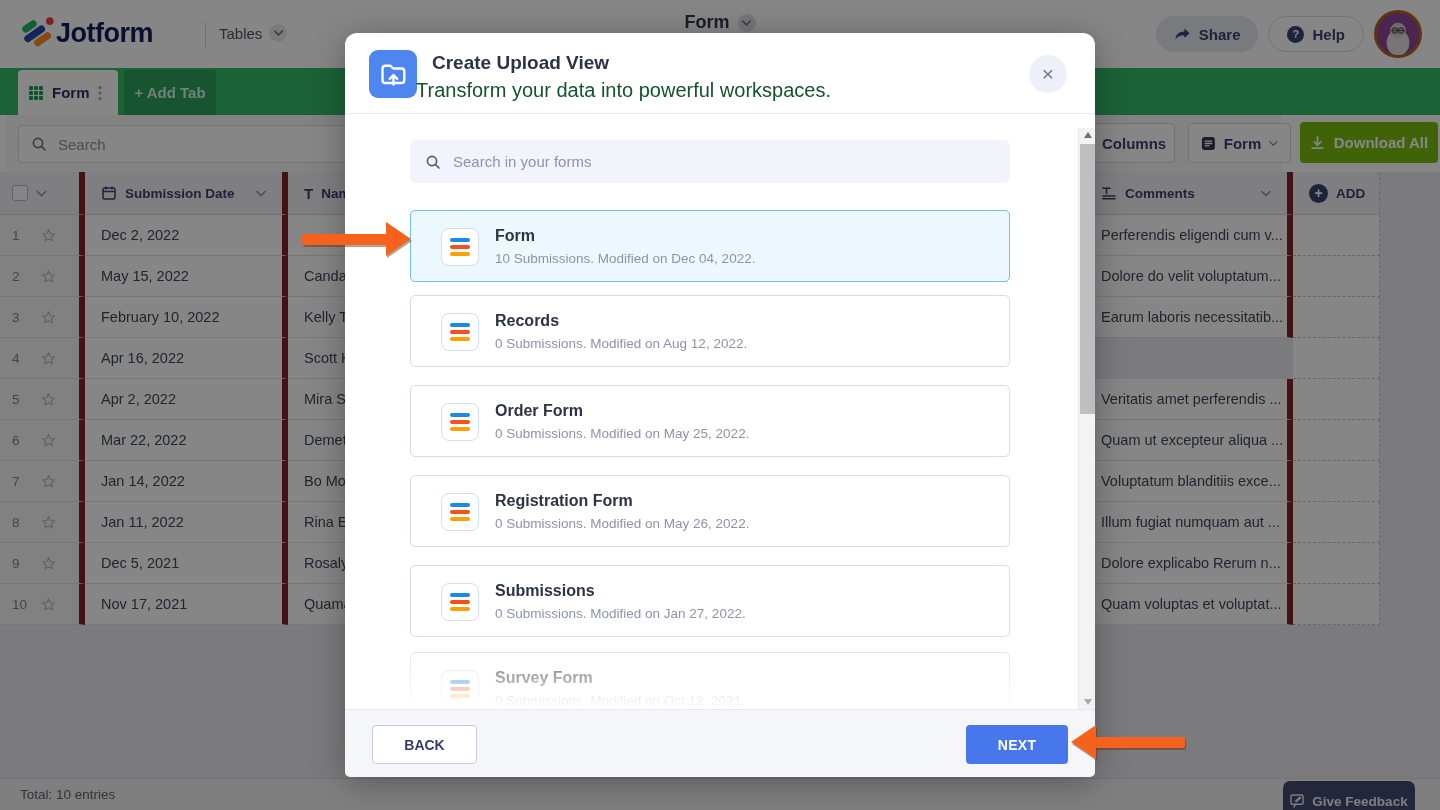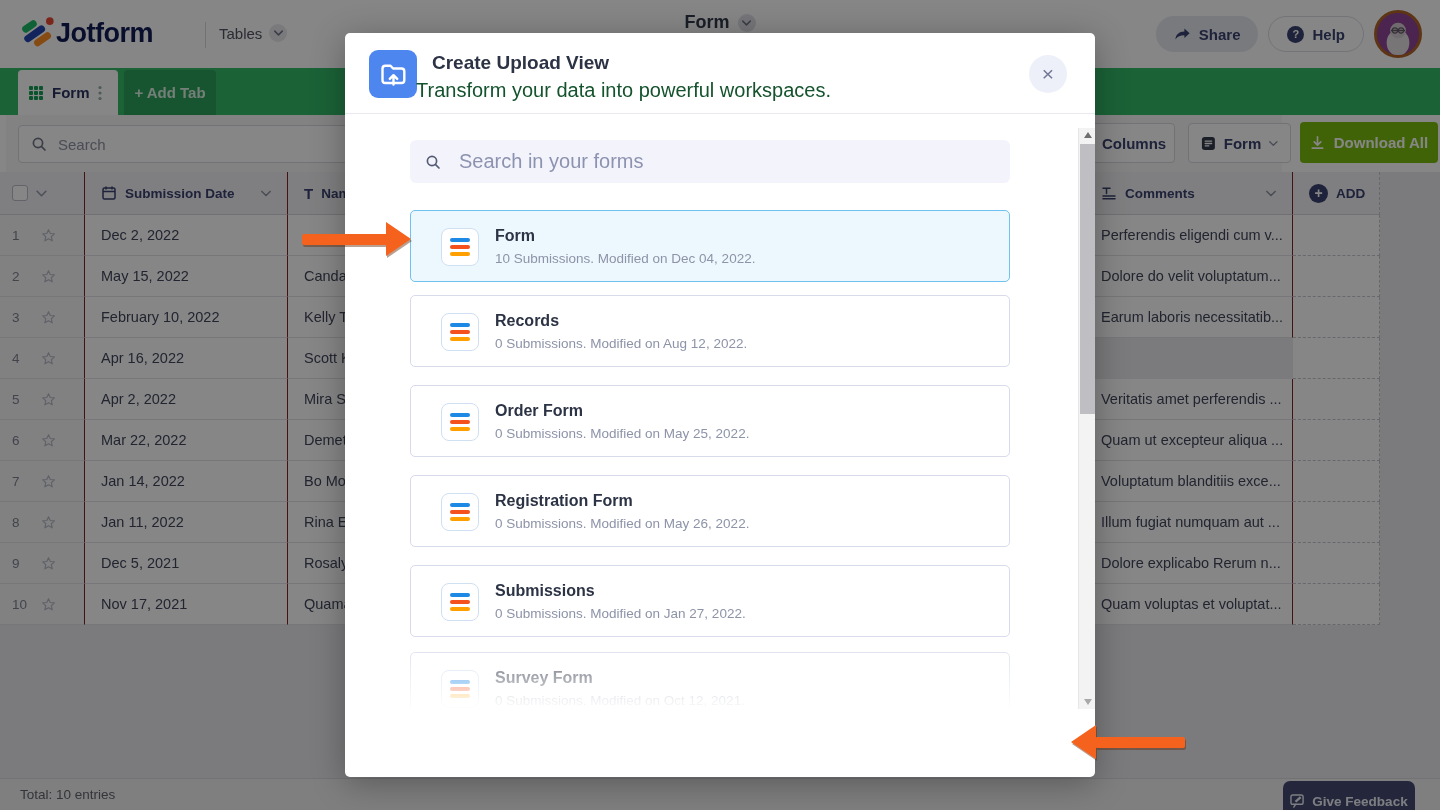--- a/index.html
+++ b/index.html
@@ -51,21 +51,21 @@
         display:flex;align-items:center;gap:8px;padding:0 12px;font-size:15px;font-weight:700;
         color:#343c6a;cursor:pointer;}
   .tbtn.columns{left:1083px;width:86px;}
   .tbtn.formview{left:1182px;width:103px;}
   .dlbtn{position:absolute;left:1294px;top:7px;width:138px;height:41px;background:#78bb07;
          border-radius:4px;display:flex;align-items:center;justify-content:center;gap:9px;
          color:#fff;font-size:15px;font-weight:700;cursor:pointer;}
 
   
   .grid-area{position:absolute;left:0;top:172px;width:1440px;height:606px;background:#e9e9ed;}
-  .cell{position:absolute;top:0;height:100%;background:#fff;border-right:1px solid #7f1d1d;
+  .cell{position:absolute;top:0;height:100%;background:#fff;border-right:6px solid #7f1d1d;
         border-bottom:1px solid #e2e2e8;display:flex;align-items:center;font-size:14.5px;
         color:#3c4257;white-space:nowrap;overflow:hidden;padding:0 16px;}
   .c-num{left:0;width:85px;background:#f5f5f8;padding:0 0 0 12px;gap:13px;}
   .c-date{left:85px;width:203px;}
   .c-name{left:288px;width:797px;}
   .c-comment{left:1085px;width:208px;}
   .c-add{left:1293px;width:87px;border-right:1px dashed #c2c2cc;border-bottom:1px dashed #c2c2cc;background:#fff;}
   .thead{position:absolute;left:0;top:0;width:1440px;height:43px;}
   .thead .cell{background:#f1f1f5;border-bottom:1px solid #d4d4da;font-size:13.5px;font-weight:700;
                color:#343c6a;gap:8px;}
@@ -87,33 +87,33 @@
              font-size:13.5px;color:#5c6068;}
   .feedback{position:absolute;left:1283px;top:781px;width:132px;height:40px;background:#3f466f;
             border-radius:7px;display:flex;align-items:center;justify-content:center;gap:7px;
             color:#eef0f6;font-size:13.5px;font-weight:700;cursor:pointer;}
 
   
   .overlay{position:absolute;inset:0;background:rgba(8,8,8,.49);z-index:5;}
 
   
   .modal{position:absolute;left:345px;top:33px;width:750px;height:744px;background:#fff;
-         border-radius:5px;z-index:10;box-shadow:0 6px 34px rgba(0,0,0,.3);}
+         border-radius:12px;z-index:10;box-shadow:0 6px 34px rgba(0,0,0,.3);}
   .m-header{position:absolute;left:0;top:0;width:100%;height:81px;border-bottom:1px solid #e9e9f0;}
   .m-icon{position:absolute;left:24px;top:17px;width:48px;height:48px;border-radius:9px;background:#4e86f0;
           display:flex;align-items:center;justify-content:center;}
   .m-title{position:absolute;left:87px;top:19px;font-size:19px;font-weight:700;color:#2c3345;}
   .m-sub{position:absolute;left:71px;top:46px;font-size:20px;color:#14532d;}
   .m-close{position:absolute;right:28px;top:22px;width:38px;height:38px;border-radius:50%;background:#eef0f9;
            display:flex;align-items:center;justify-content:center;font-size:21px;color:#717794;cursor:pointer;}
   .m-body{position:absolute;left:0;top:81px;width:100%;height:595px;overflow:hidden;}
   .m-search{position:absolute;left:65px;top:26px;width:600px;height:43px;background:#f3f4fb;border-radius:6px;
             display:flex;align-items:center;gap:10px;padding:0 15px;}
-  .m-search input{border:0;outline:0;flex:1;background:transparent;font-size:20px;color:#343c6a;
-                  font-family:"Liberation Sans",sans-serif;margin-left:6px;}
+  .m-search input{border:0;outline:0;flex:1;background:transparent;font-size:15px;color:#343c6a;
+                  font-family:"Liberation Sans",sans-serif;}
   .m-search input::placeholder{color:#8c92b0;}
   .m-item{position:absolute;left:65px;width:600px;height:72px;background:#fff;border:1px solid #d8dbea;
           border-radius:5px;cursor:pointer;}
   .m-item.sel{background:#edf8fe;border:1px solid #6fc2ef;}
   .f-icon{position:absolute;left:30px;top:17px;width:38px;height:38px;border-radius:8px;background:#fff;
           border:1px solid #cfe0f2;display:flex;flex-direction:column;align-items:center;
           justify-content:center;gap:3px;}
   .f-icon i{display:block;width:20px;height:4px;border-radius:2px;}
   .f-icon .b1{background:#1e88e5;}
   .f-icon .b2{background:#f4511e;}
@@ -566,20 +566,28 @@
         <div class="sc-up">
             <span class="tri-up"></span>
           </div>
         <div class="sc-thumb"></div>
         <div class="sc-dn">
             <span class="tri-dn"></span>
           </div>
       </div>
     </div>
 
+    <div class="m-footer">
+      <div class="btn-back">
+        <span>BACK</span>
+      </div>
+      <div class="btn-next">
+        <span>NEXT</span>
+      </div>
+    </div>
   </div>
 
   <div class="arrow">
     <div class="a-tail" style="left:302px;top:234px;width:86px;"></div>
     <div class="a-head-r" style="left:386px;top:222px;"></div>
   </div>
   <div class="arrow">
     <div class="a-head-l" style="left:1071px;top:725px;"></div>
     <div class="a-tail" style="left:1095px;top:737px;width:90px;"></div>
   </div>

